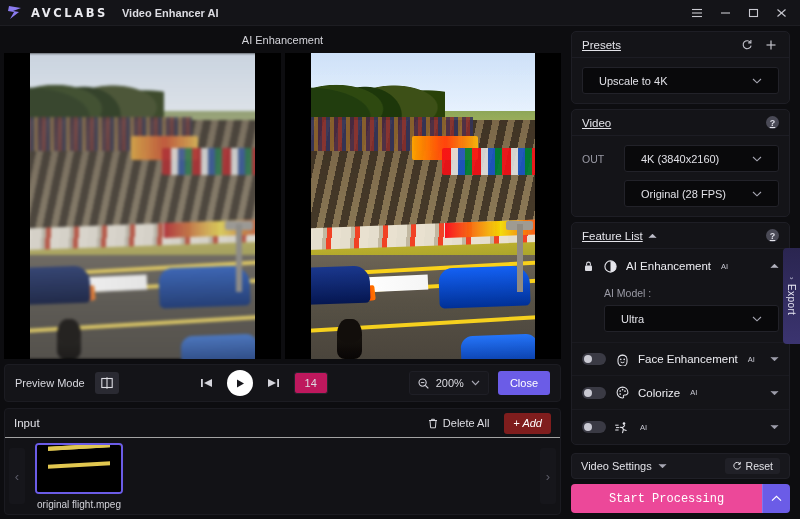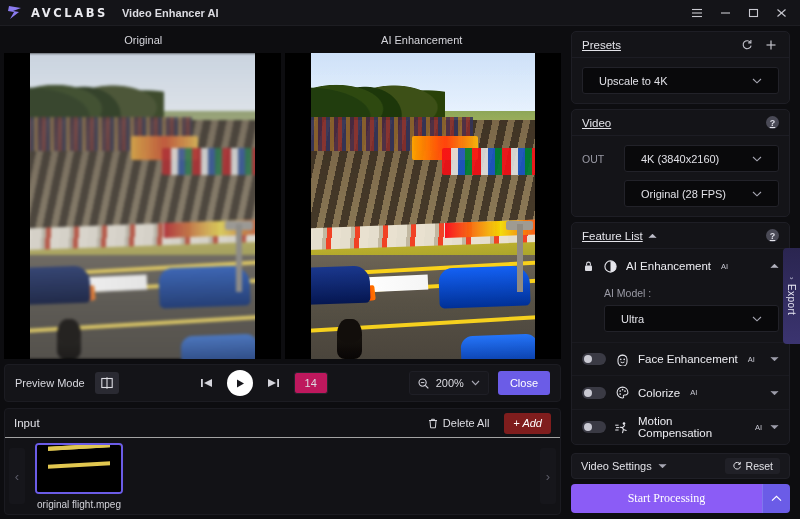--- a/index.html
+++ b/index.html
@@ -208,22 +208,22 @@
     display:flex; align-items:center; padding: 0 9px;
   }
   .vs-title { font-size:11px; color:#e2e2e8; }
   .vs-chev { margin-left:6px; color:#a8a8b4; font-size:8px; }
   .reset {
     margin-left:auto; display:flex; align-items:center; gap:4px; font-size:10.5px; color:#e0e0e6;
     background:#202027; border-radius:3px; padding: 2px 7px;
   }
   .start-row { margin: 0 10px 6px 6px; display:flex; }
   .start-btn {
-    flex:1; height: 29px; background:#8b5cf6; color:#fff; border:none; font-size:12px;
-    border-radius: 4px 0 0 4px; font-family: Liberation Serif, serif;
+    flex:1; height: 29px; background:#ec4899; color:#fff; border:none; font-size:12px;
+    border-radius: 4px 0 0 4px; font-family: Liberation Mono, monospace;
   }
   .start-caret {
     width: 28px; height: 29px; background:#6b5ce7; border-left:1px solid #8176ee;
     border-radius: 0 4px 4px 0; display:flex; align-items:center; justify-content:center; color:#fff;
   }
 
   .export-tab {
     position:absolute; right:0; top: 222px; width: 17px; height: 96px;
     background: linear-gradient(180deg,#2a2550,#3b3470); border-radius: 4px 0 0 4px;
     display:flex; align-items:center; justify-content:center; gap:4px; flex-direction:column;
@@ -277,21 +277,20 @@
       </div>
     </div>
   </div>
 
   <div class="body">
 
     <div class="left">
 
       <div class="preview-wrap">
         <div class="preview-labels">
-          <div>Original</div>
           <div>AI Enhancement</div>
         </div>
         <div class="panes">
 
           <div class="pane orig">
             <div class="vid">
               <div class="sky"></div>
                 <div class="farfield"></div>
                 <div class="trees"></div>
               <div class="stands"></div>
@@ -609,21 +608,20 @@
               <svg width="14" height="13" viewBox="0 0 14 13">
                 <circle cx="9" cy="2.6" r="1.3" fill="currentColor"></circle>
                 <path d="M9.6 4.6 L7.4 6.6 L8.4 8.4 L7.6 11.6 M8.4 8.4 L11.2 9.4 M7.4 6.6 L5.2 6.2" fill="none" stroke="currentColor" stroke-width="1.1" stroke-linecap="round"></path>
                 <g stroke="currentColor" stroke-width="1" stroke-linecap="round">
                   <line x1="0.6" y1="4.2" x2="3.2" y2="4.2"></line>
                   <line x1="1.4" y1="6.6" x2="3.8" y2="6.6"></line>
                   <line x1="0.6" y1="9" x2="3.2" y2="9"></line>
                 </g>
               </svg>
             </span>
-            <span class="feat-name">Motion Compensation</span>
             <span class="ai-sup">AI</span>
             <span class="feat-chev">
               <svg width="9" height="6" viewBox="0 0 9 6">
                   <path d="M1 1.2 L4.5 4.8 L8 1.2" fill="#9e9eab" stroke="#9e9eab" stroke-width="1"></path>
                 </svg>
             </span>
           </div>
         </div>
       </div>
 

